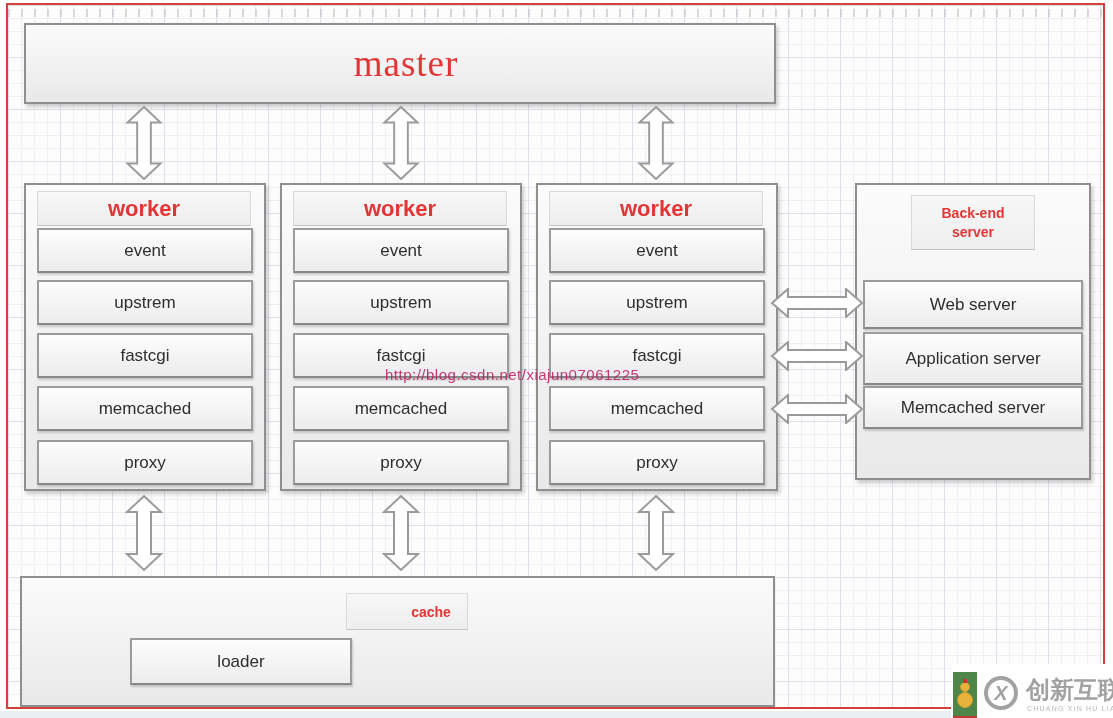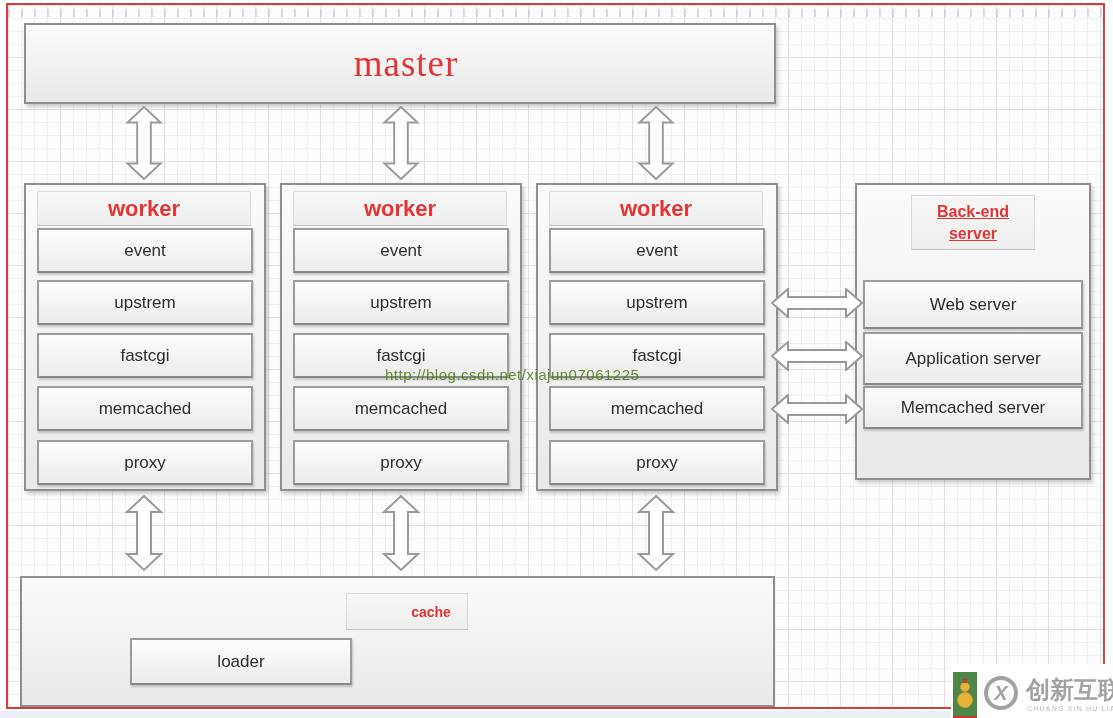--- a/index.html
+++ b/index.html
@@ -48,26 +48,26 @@
     box-shadow:1px 2px 2px rgba(100,100,100,.3);
     display:flex; align-items:center; justify-content:center;
     font-size:17px; color:#2e2e2e;
   }
   .redText{color:#e23535;}
   .masterLabel{
     font-family:"Liberation Serif", serif;
     font-size:37px; color:#e23535; letter-spacing:1px;
   }
   .workerTitle{font-size:22px; font-weight:bold;}
-  .backendTitle{font-size:16px; font-weight:bold; line-height:1.35; text-align:center;text-decoration:underline;}
+  .backendTitle{font-size:14px; font-weight:bold; line-height:1.35; text-align:center;}
   .cacheTitle{font-size:14px; font-weight:bold;margin-left:48px;}
   .arrow{position:absolute; z-index:3;}
   .watermark{
     position:absolute; left:385px; top:366px; width:420px;
-    font-size:15px; color:#4d7c0f; opacity:.85; z-index:4;
+    font-size:15px; color:#be185d; opacity:.85; z-index:4;
     letter-spacing:.5px; white-space:nowrap;
   }
   
   .logoBox{position:absolute; left:951px; top:664px; width:162px; height:54px; background:#fff; z-index:6;}
   .gourdBadge{position:absolute; left:2px; top:8px; width:24px; height:46px;}
   .cxCircle{
     position:absolute; left:33px; top:12px; width:34px; height:34px;
     box-sizing:border-box; border:4px solid #a2a2a2; border-radius:50%;
     display:flex; align-items:center; justify-content:center;
     color:#a2a2a2; font-weight:bold; font-size:20px; font-style:italic;

